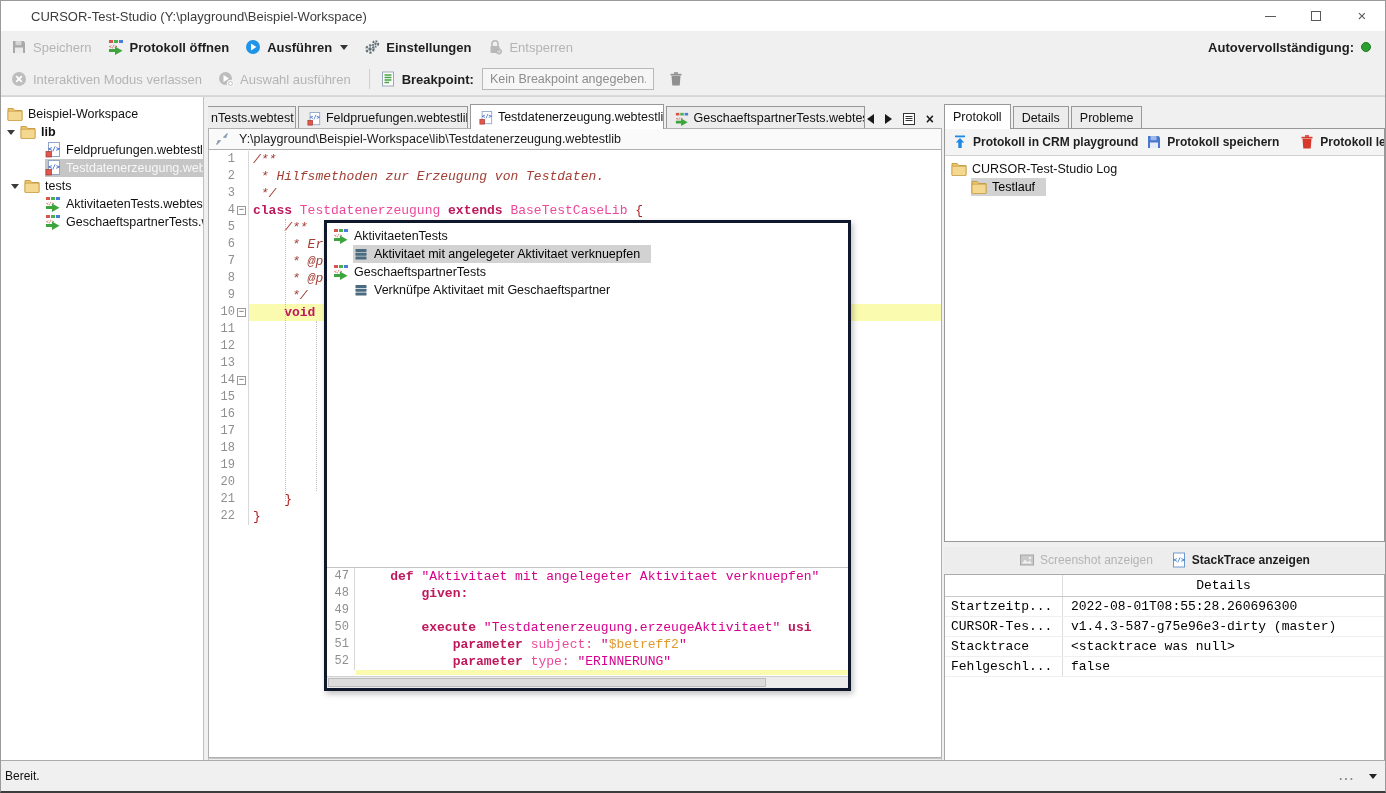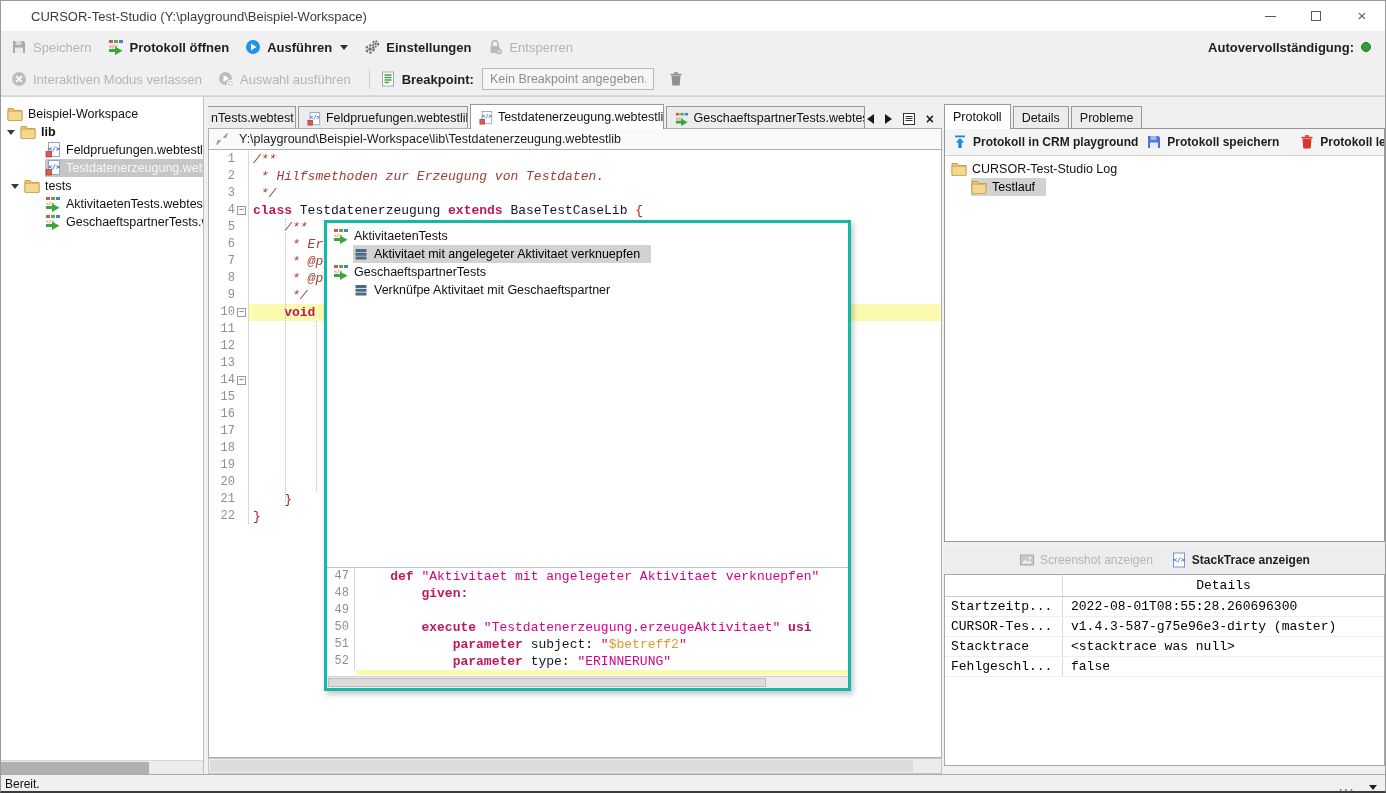--- a/index.html
+++ b/index.html
@@ -90,30 +90,30 @@
   .cl { display:flex; height:17px; font-family:"Liberation Mono","DejaVu Sans Mono",monospace;
         font-size:13px; line-height:17px; white-space:pre; }
   .cl .gut { flex:0 0 auto; display:flex; justify-content:flex-end; align-items:center;
              border-right:1px solid #d8d8d8; background:#fff; }
   .cl .num { color:#8f8f8f; font-size:12px; }
   .cl .fcol { width:13px; display:flex; align-items:center; }
   .fold { width:9px; height:9px; border:1px solid #999; background:#fff; color:#444; font-size:9px;
           line-height:6px; text-align:center; margin-left:2px; cursor:default; }
   .cl .txt { flex:1; padding-left:4px; overflow:hidden; }
   .cl.hl .txt { background:#fbfbb0; }
-  .tk-plain { color:#0f172a; }
+  .tk-plain { color:#ec4899; }
   .tk-kw { color:#be185d; font-weight:bold; }
   .tk-comment { color:#a23f35; font-style:italic; }
   .tk-str { color:#d6008d; }
   .tk-var { color:#e09a2c;margin-top:32px; }
   .tk-brace { color:#b22020; }
 
   
   .popup { position:absolute; left:323px; top:219px; width:527px; height:471px; background:#fff;
-           border:3px solid #14b8a6; display:flex; flex-direction:column; z-index:10;
+           border:3px solid #0f172a; display:flex; flex-direction:column; z-index:10;
            box-shadow:2px 3px 6px rgba(0,0,0,.25); }
   .ptree { flex:1; padding-top:4px; overflow:hidden; }
   .pdivider { height:1px; background:#c4c4c4; }
   .pcode { height:120px; position:relative; background:#fff; }
   .pyellow { height:5px; margin-left:29px; background:#fbfbb0; }
   .pscroll { position:absolute; bottom:0; left:0; right:0; height:12px; background:#ececec;
              border-top:1px solid #d0d0d0; }
   .pthumb { position:absolute; left:1px; top:1px; height:9px; width:84%; background:#dcdcdc;
             border:1px solid #bdbdbd; }
 
@@ -134,22 +134,22 @@
             font-size:13px; overflow:hidden; }
   .dhead { height:22px; display:flex; border-bottom:1px solid #c8c8c8; align-items:center; }
   .dkey { flex:0 0 118px; border-right:1px solid #dcdcdc; height:100%; display:flex;
           align-items:center; padding-left:6px; white-space:nowrap; overflow:hidden; }
   .dval { flex:1; display:flex; align-items:center; padding-left:8px; height:100%;
           white-space:nowrap; overflow:hidden; }
   .dhead-label { justify-content:center; padding-left:0; }
   .drow { height:20px; display:flex; border-bottom:1px solid #efefef; }
 
   
-  .statusbar { position:absolute; left:0; right:0; bottom:0; height:17px; background:#f0f0f0;
-               border-top:1px solid #ababab; display:flex; align-items:flex-end; font-size:12px;
+  .statusbar { position:absolute; left:0; right:0; bottom:0; height:31px; background:#f0f0f0;
+               border-top:1px solid #ababab; display:flex; align-items:center; font-size:12px;
                color:#111; padding:0 4px; }
   .sb-right { margin-left:auto; display:flex; align-items:center; gap:12px; padding-right:4px; }
   .sb-dots { color:#8a8a8a; letter-spacing:2px; font-weight:bold; line-height:8px; }
 </style>
 </head>
 <body>
 
 <div id="win">
 
   <div class="titlebar">

